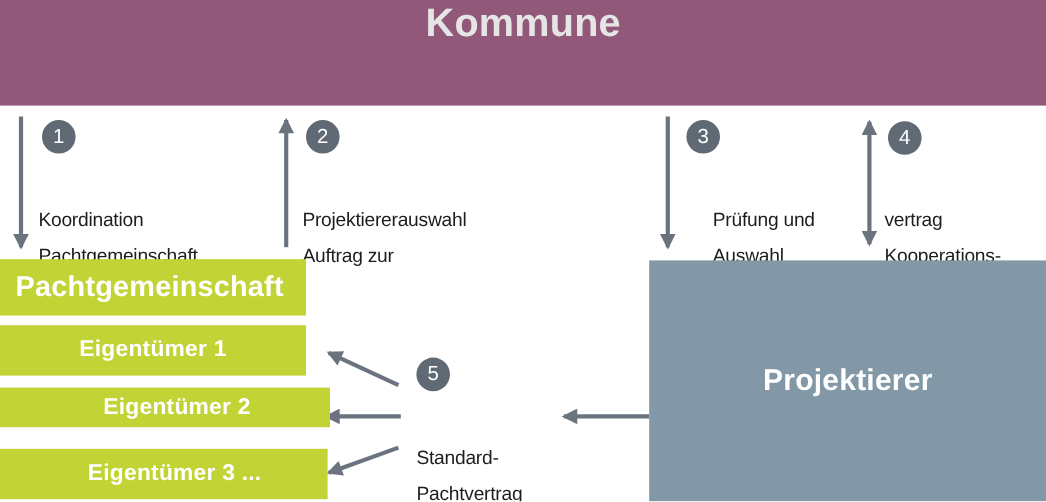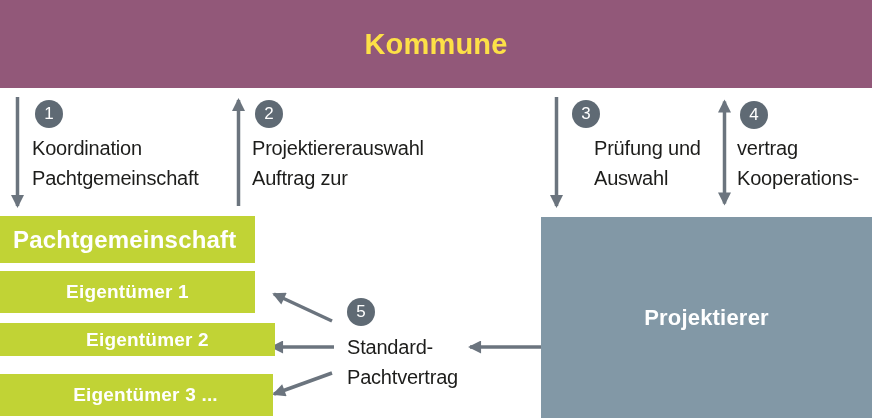--- a/index.html
+++ b/index.html
@@ -14,22 +14,22 @@
   .canvas{
     position:relative;
     width:872px;height:418px;
     background:#fff;
     overflow:hidden;
     font-family:"Liberation Sans",sans-serif;
   }
   .banner{
     position:absolute;left:0;top:0;width:872px;height:88px;
     background:var(--kommune-bg);
-    color:#fde047;font-size:29px;font-weight:bold;
-    display:flex;align-items:center;justify-content:center;
+    color:#e5e5e5;font-size:33px;font-weight:bold;
+    display:flex;align-items:flex-start;justify-content:center;
     letter-spacing:.2px;
   }
   .greenbox{
     position:absolute;left:0;width:255px;
     background:var(--green);color:#fff;
   }
   .pacht-header{
     top:216px;height:47px;
     font-size:24px;font-weight:bold;
     display:flex;align-items:center;
@@ -40,36 +40,37 @@
     font-size:19px;font-weight:bold;
     display:flex;align-items:center;justify-content:center;
     letter-spacing:.2px;
   }
   .row-1{top:271px;height:42px;}
   .row-2{top:323px;height:33px;padding-left:20px;}
   .row-3{top:374px;height:42px;padding-left:18px;}
   .graybox{
     position:absolute;left:541px;top:217px;width:331px;height:201px;
     background:var(--projektierer-bg);
-    color:#fff;font-size:22px;font-weight:bold;
+    color:#fff;font-size:25px;font-weight:bold;
     display:flex;align-items:center;justify-content:center;
     letter-spacing:.2px;
   }
   .step-circle{
     position:absolute;width:28px;height:28px;border-radius:50%;
     background:var(--circle);color:#fff;
     font-size:17px;font-weight:500;
     display:flex;align-items:center;justify-content:center;
   }
   .step-label{
     position:absolute;
     color:var(--text);
-    font-size:20px;line-height:30px;
+    font-size:16px;line-height:30px;
     letter-spacing:-0.2px;
     white-space:nowrap;
+    margin-top:36px;
   }
   .c1{left:35px;top:100px;}   .l1{left:32px;top:133px;}
   .c2{left:255px;top:100px;}  .l2{left:252px;top:133px;}
   .c3{left:572px;top:100px;}  .l3{left:594px;top:133px;}
   .c4{left:740px;top:101px;}  .l4{left:737px;top:133px;}
   .c5{left:347px;top:298px;}  .l5{left:347px;top:332px;}
   svg.arrows{position:absolute;left:0;top:0;pointer-events:none;}
   svg.arrows line{stroke:var(--arrow);stroke-width:3.5;}
   svg.arrows marker path{fill:var(--arrow);}
 </style>

